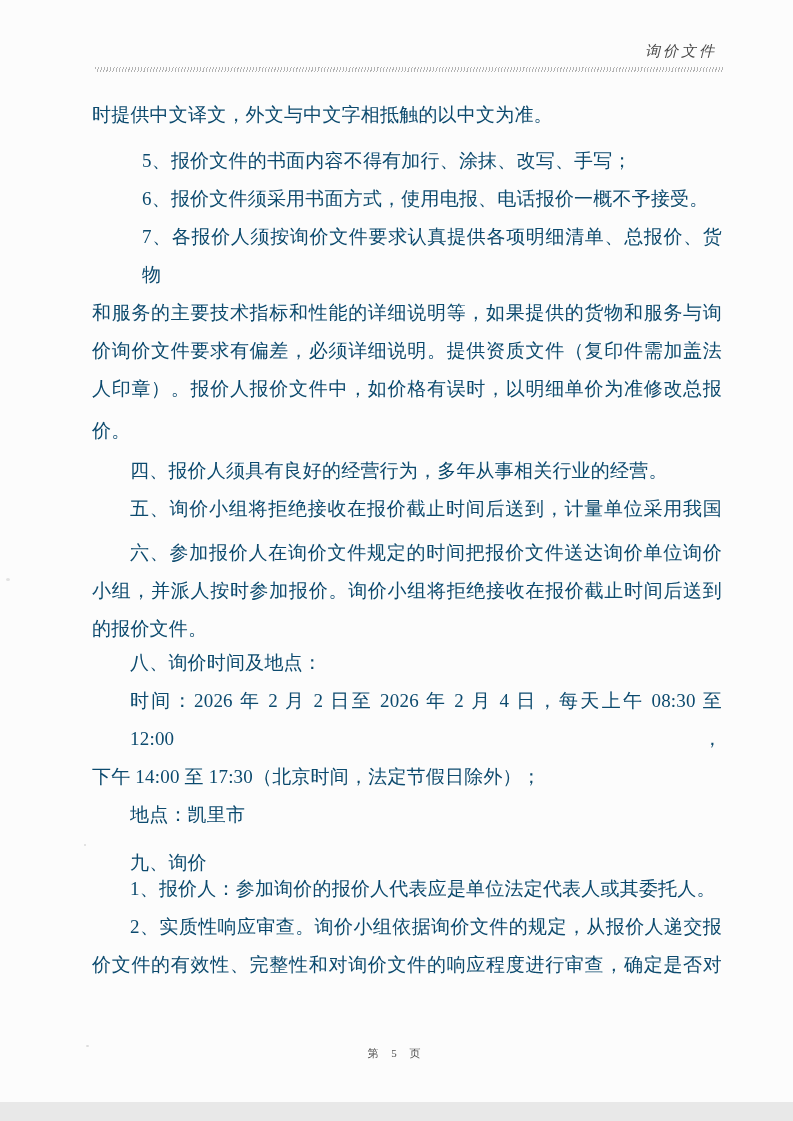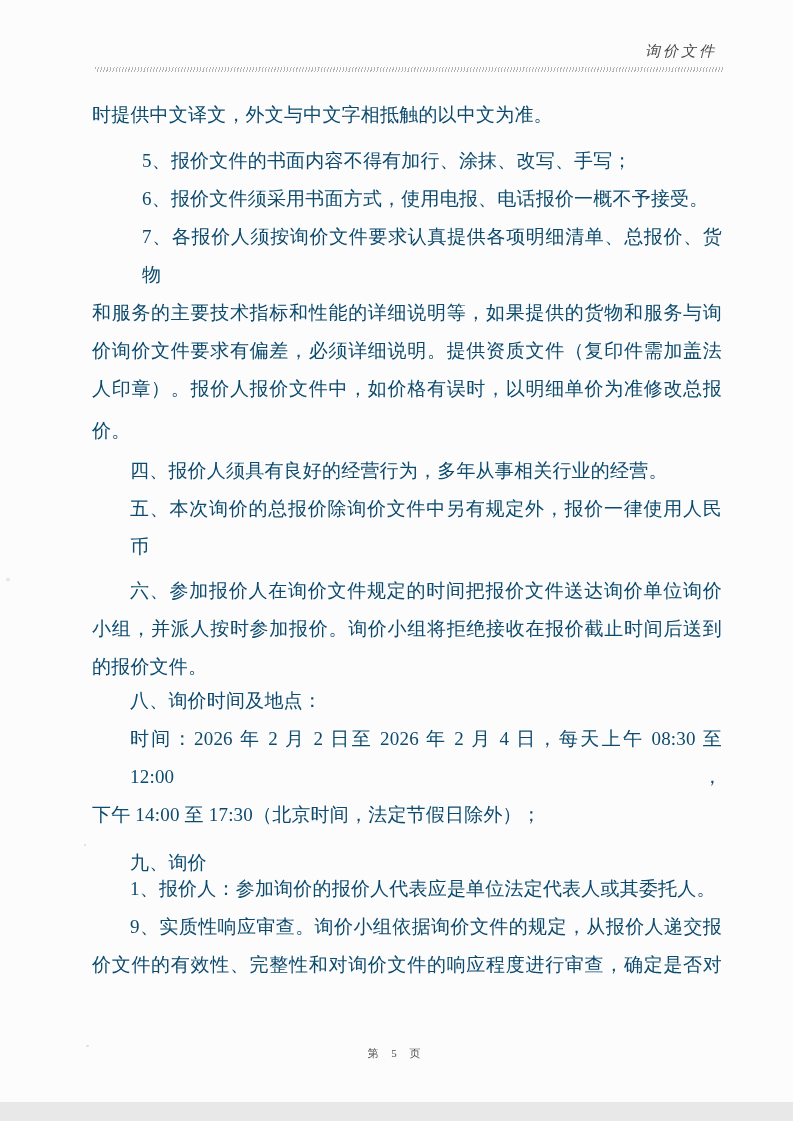--- a/index.html
+++ b/index.html
@@ -86,30 +86,31 @@
   <div class="body-text">
     <div class="line">时提供中文译文，外文与中文字相抵触的以中文为准。</div>
     <div class="line indent-lg mt8">5、报价文件的书面内容不得有加行、涂抹、改写、手写；</div>
     <div class="line indent-lg">6、报价文件须采用书面方式，使用电报、电话报价一概不予接受。</div>
     <div class="line indent-lg wrapfull">7、各报价人须按询价文件要求认真提供各项明细清单、总报价、货物</div>
     <div class="line wrapfull">和服务的主要技术指标和性能的详细说明等，如果提供的货物和服务与询</div>
     <div class="line wrapfull">价询价文件要求有偏差，必须详细说明。提供资质文件（复印件需加盖法</div>
     <div class="line wrapfull">人印章）。报价人报价文件中，如价格有误时，以明细单价为准修改总报</div>
     <div class="line mt4">价。</div>
     <div class="line indent mt2">四、报价人须具有良好的经营行为，多年从事相关行业的经营。</div>
-    <div class="line indent wrapfull">五、本次询价的总报价除询价文件中另有规定外，报价一律使用人民币</div>
+    <div class="line indent wrapfull">五、询价小组将拒绝接收在报价截止时间后送到，计量单位采用我国</div>
     <div class="line indent mt6 wrapfull">六、参加报价人在询价文件规定的时间把报价文件送达询价单位询价</div>
     <div class="line wrapfull">小组，并派人按时参加报价。询价小组将拒绝接收在报价截止时间后送到</div>
     <div class="line">的报价文件。</div>
     <div class="line indent mtn4">八、询价时间及地点：</div>
     <div class="line indent wrapfull">时间：2026 年 2 月 2 日至 2026 年 2 月 4 日，每天上午 08:30 至 12:00，</div>
     <div class="line">下午 14:00 至 17:30（北京时间，法定节假日除外）；</div>
+    <div class="line indent">地点：凯里市</div>
     <div class="line indent mt10">九、询价</div>
     <div class="line indent mtn12">1、报价人：参加询价的报价人代表应是单位法定代表人或其委托人。</div>
-    <div class="line indent wrapfull">9、实质性响应审查。询价小组依据询价文件的规定，从报价人递交报</div>
+    <div class="line indent wrapfull">2、实质性响应审查。询价小组依据询价文件的规定，从报价人递交报</div>
     <div class="line wrapfull">价文件的有效性、完整性和对询价文件的响应程度进行审查，确定是否对</div>
   </div>
 
   <div class="footer">第 5 页</div>
 
   <div class="speck speck1"></div>
   <div class="speck speck2"></div>
   <div class="speck speck3"></div>
 
 </div>

